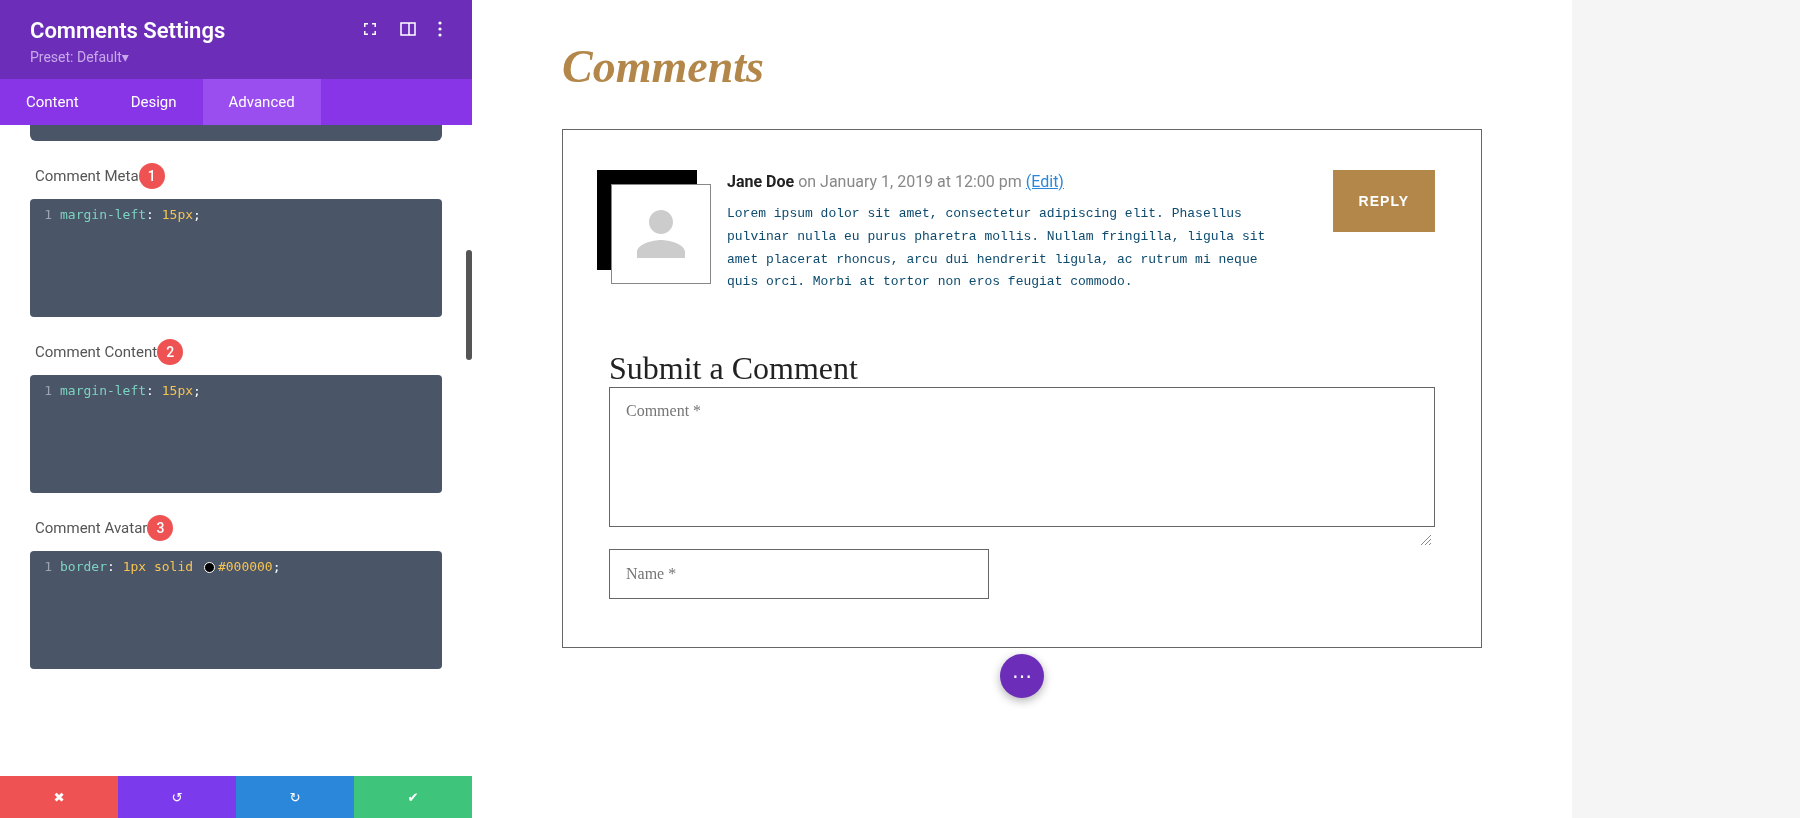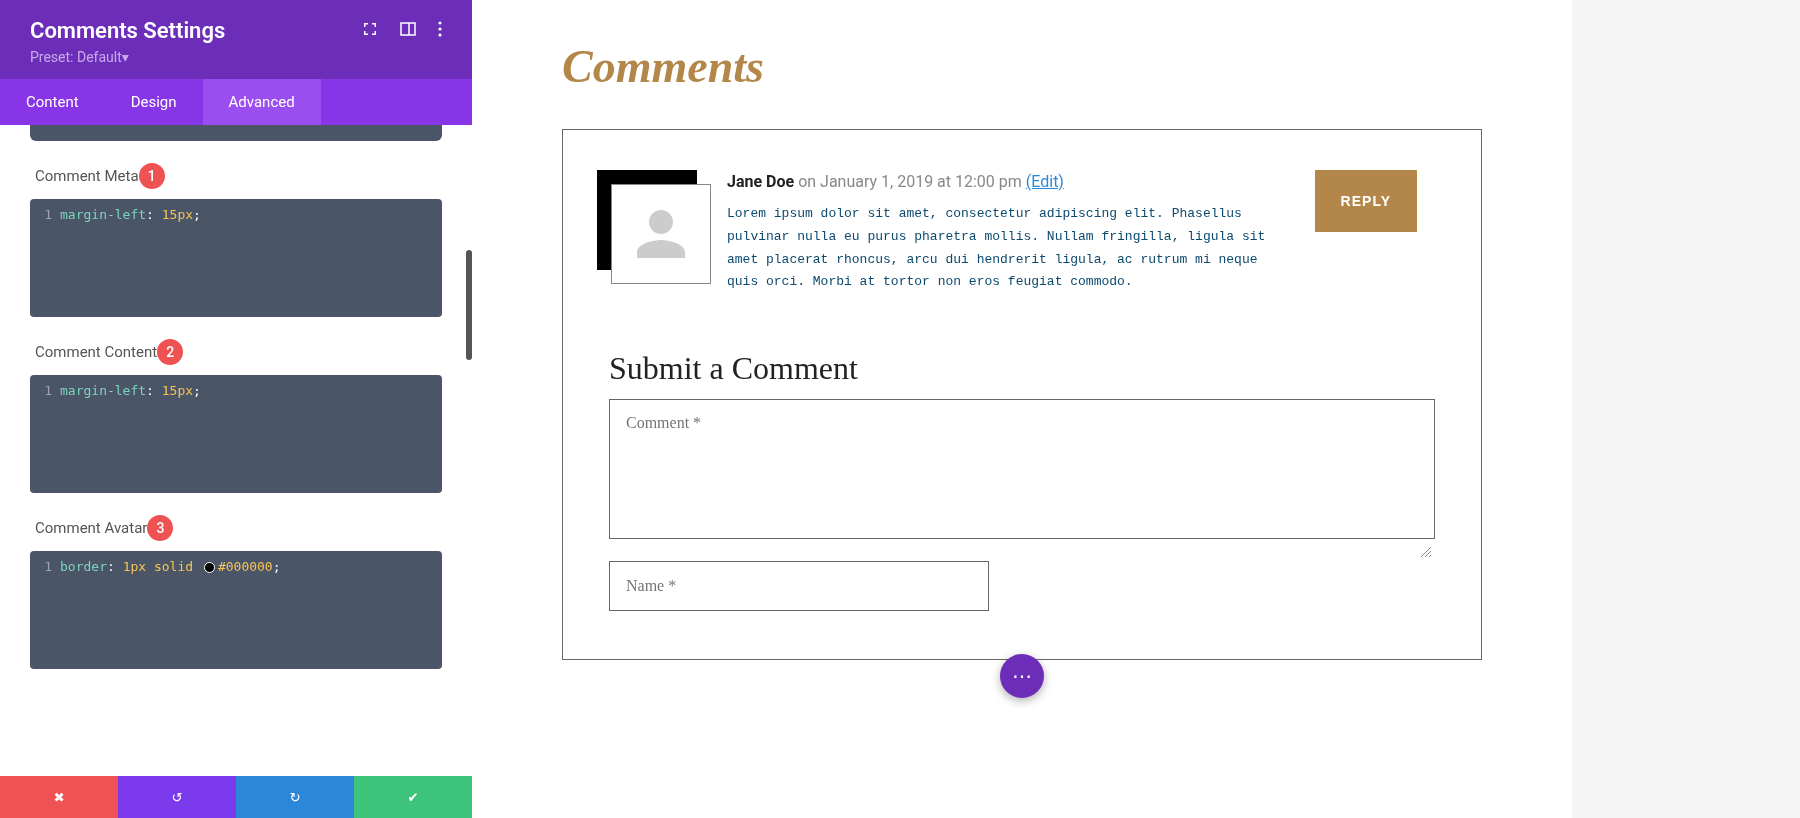--- a/index.html
+++ b/index.html
@@ -42,22 +42,22 @@
 .avatar-wrap{position:relative;width:100px;height:110px;flex-shrink:0}
 .avatar-shadow{position:absolute;top:0;left:-12px;width:100px;height:100px;background:#000}
 .avatar{position:absolute;top:14px;left:2px;width:100px;height:100px;background:#fff;border:1px solid #888;display:flex;align-items:center;justify-content:center}
 .avatar svg{fill:#ccc}
 .comment-body{flex:1;padding-top:2px}
 .comment-meta{font-size:16px;margin-bottom:12px}
 .comment-author{font-weight:700;color:#222}
 .comment-date{color:#888}
 .comment-edit{color:#2b87da}
 .comment-text{font-family:Liberation Mono, monospace;font-size:13px;line-height:1.75;color:#0c4a6e;max-width:560px}
-.reply-btn{position:absolute;right:18px;top:0;background:#b38749;color:#fff;font-weight:700;font-size:14px;letter-spacing:1px;padding:23px 26px;border:none;cursor:pointer}
-.submit-heading{font-family:Georgia,serif;font-size:32px;color:#222;margin-top:56px;margin-bottom:12px}
+.reply-btn{position:absolute;right:0;top:0;background:#b38749;color:#fff;font-weight:700;font-size:14px;letter-spacing:1px;padding:23px 26px;border:none;cursor:pointer}
+.submit-heading{font-family:Georgia,serif;font-size:32px;color:#222;margin-top:56px;margin-bottom:0}
 .submit-meta{font-size:16px;color:#666;margin-bottom:18px}
 .submit-meta a{color:#2b87da;text-decoration:none}
 .form-field{width:100%;border:1px solid #666;padding:14px 16px;font-family:Georgia,serif;font-size:16px;margin-bottom:18px;resize:none}
 textarea.form-field{height:140px}
 input.form-field{width:380px;height:50px}
 .fab{position:absolute;left:50%;transform:translateX(-50%);bottom:120px;width:44px;height:44px;border-radius:50%;background:#6c2eb9;display:flex;align-items:center;justify-content:center;color:#fff;font-size:20px;box-shadow:0 3px 10px rgba(0,0,0,.3);cursor:pointer}
 .resize-handle{position:absolute;right:4px;bottom:4px;width:10px;height:10px}
 </style>
 </head>
 <body>

